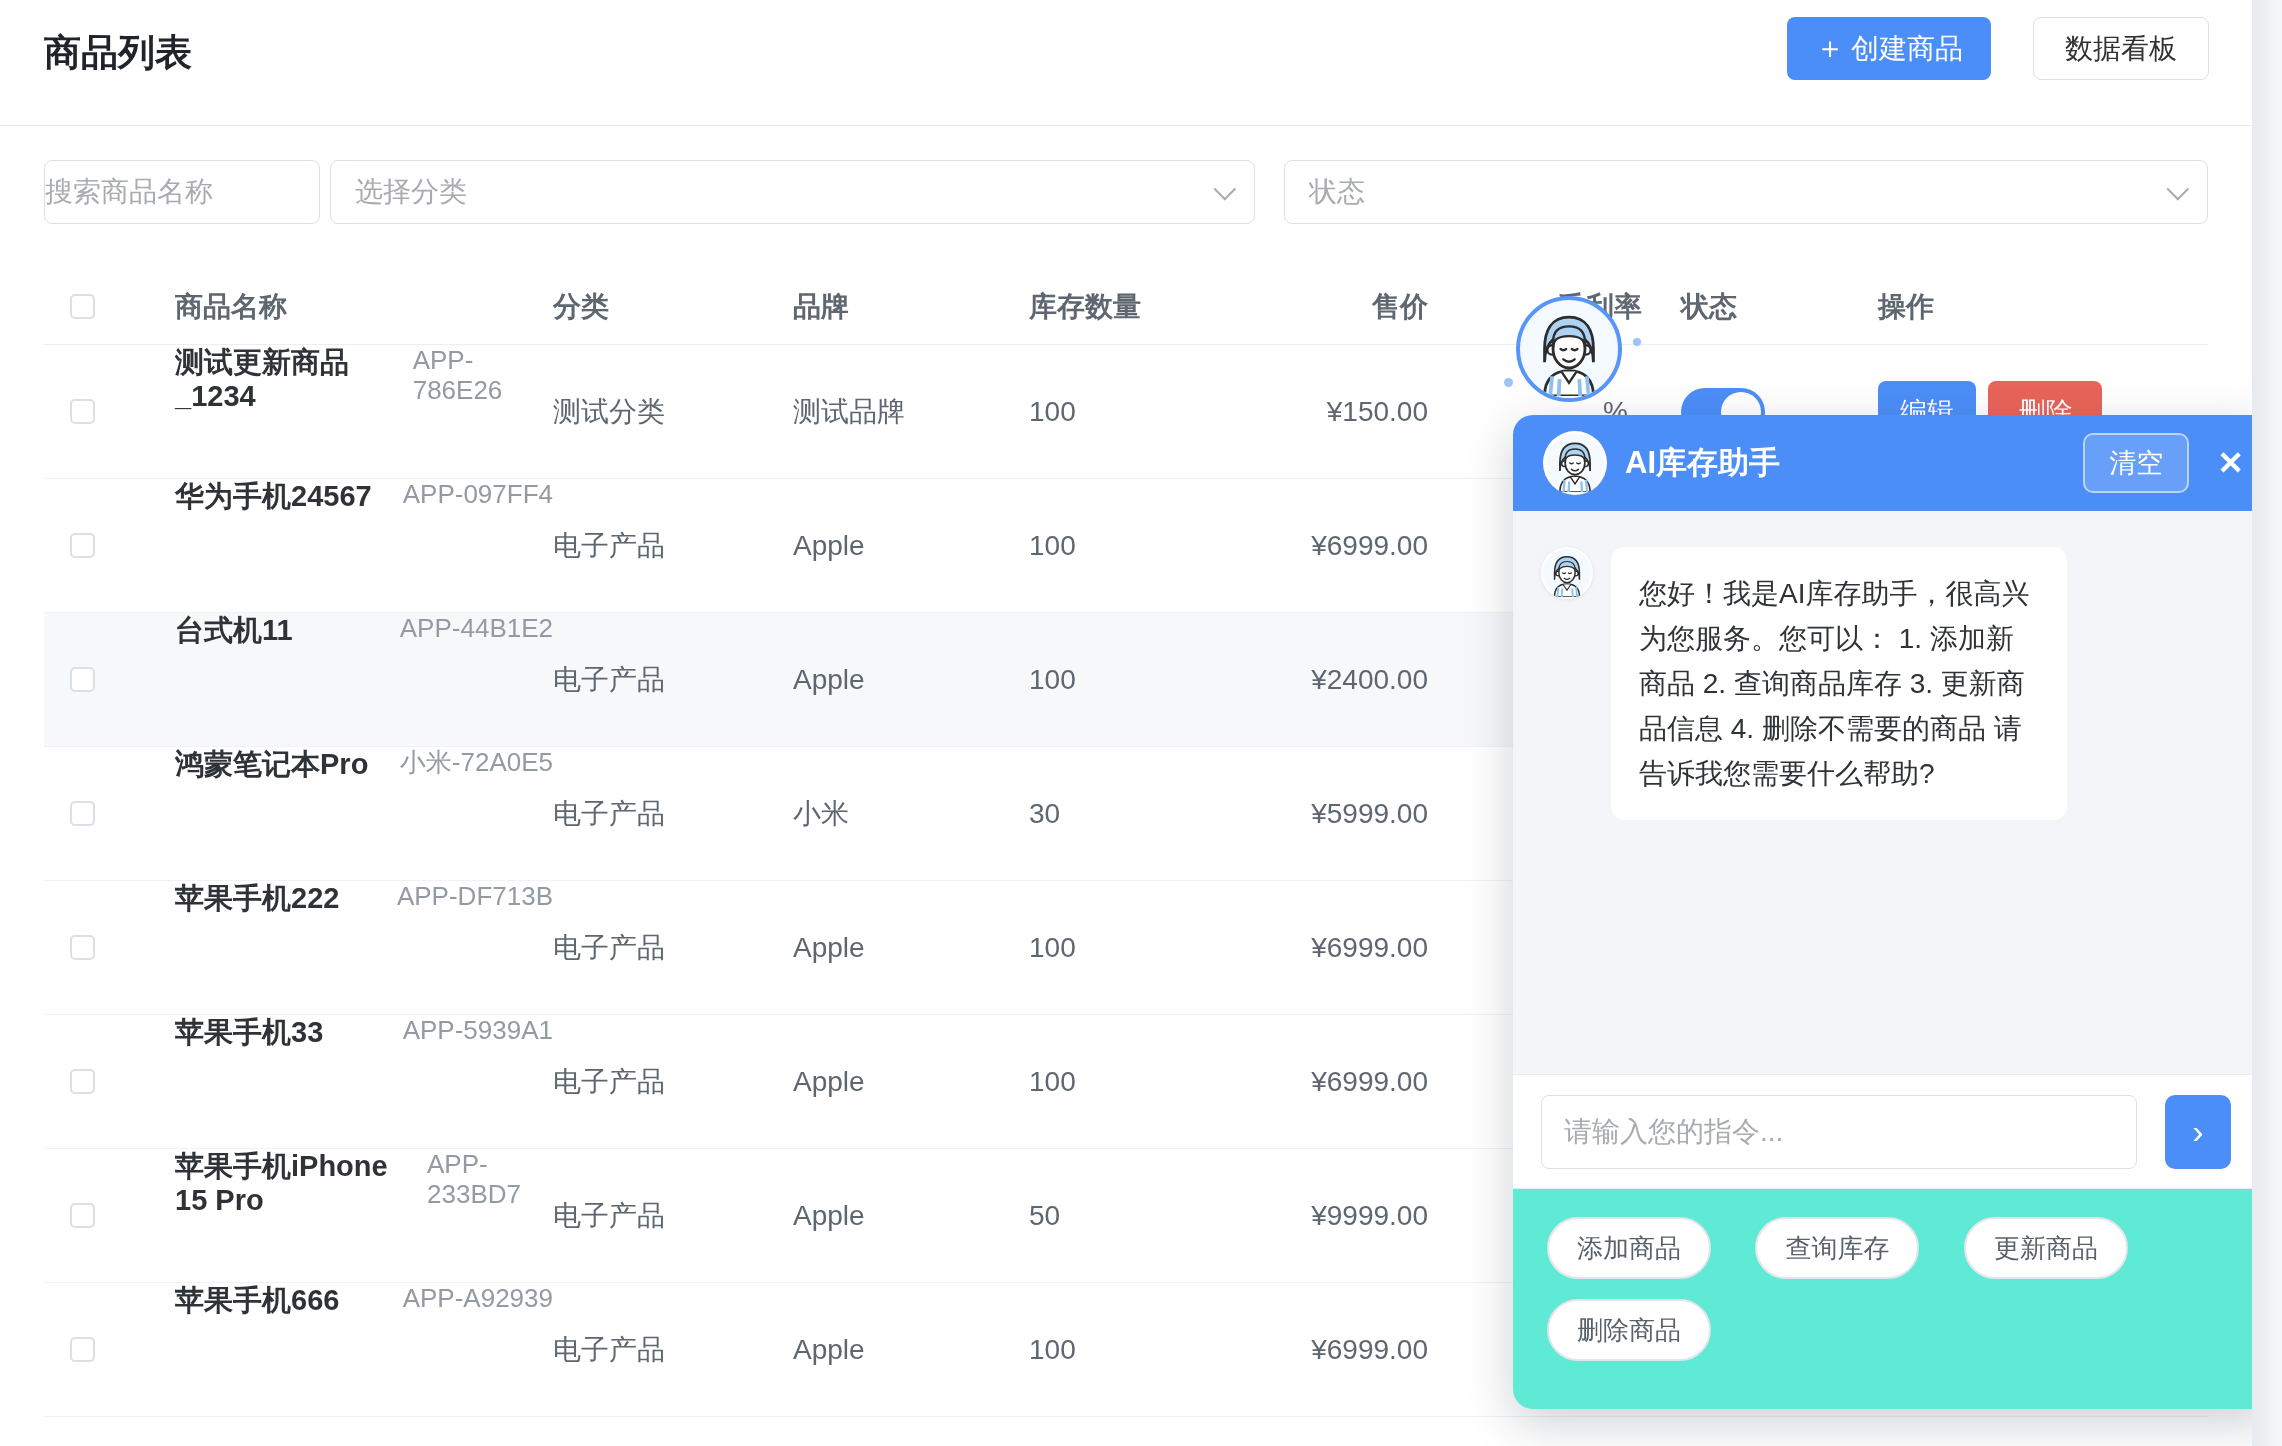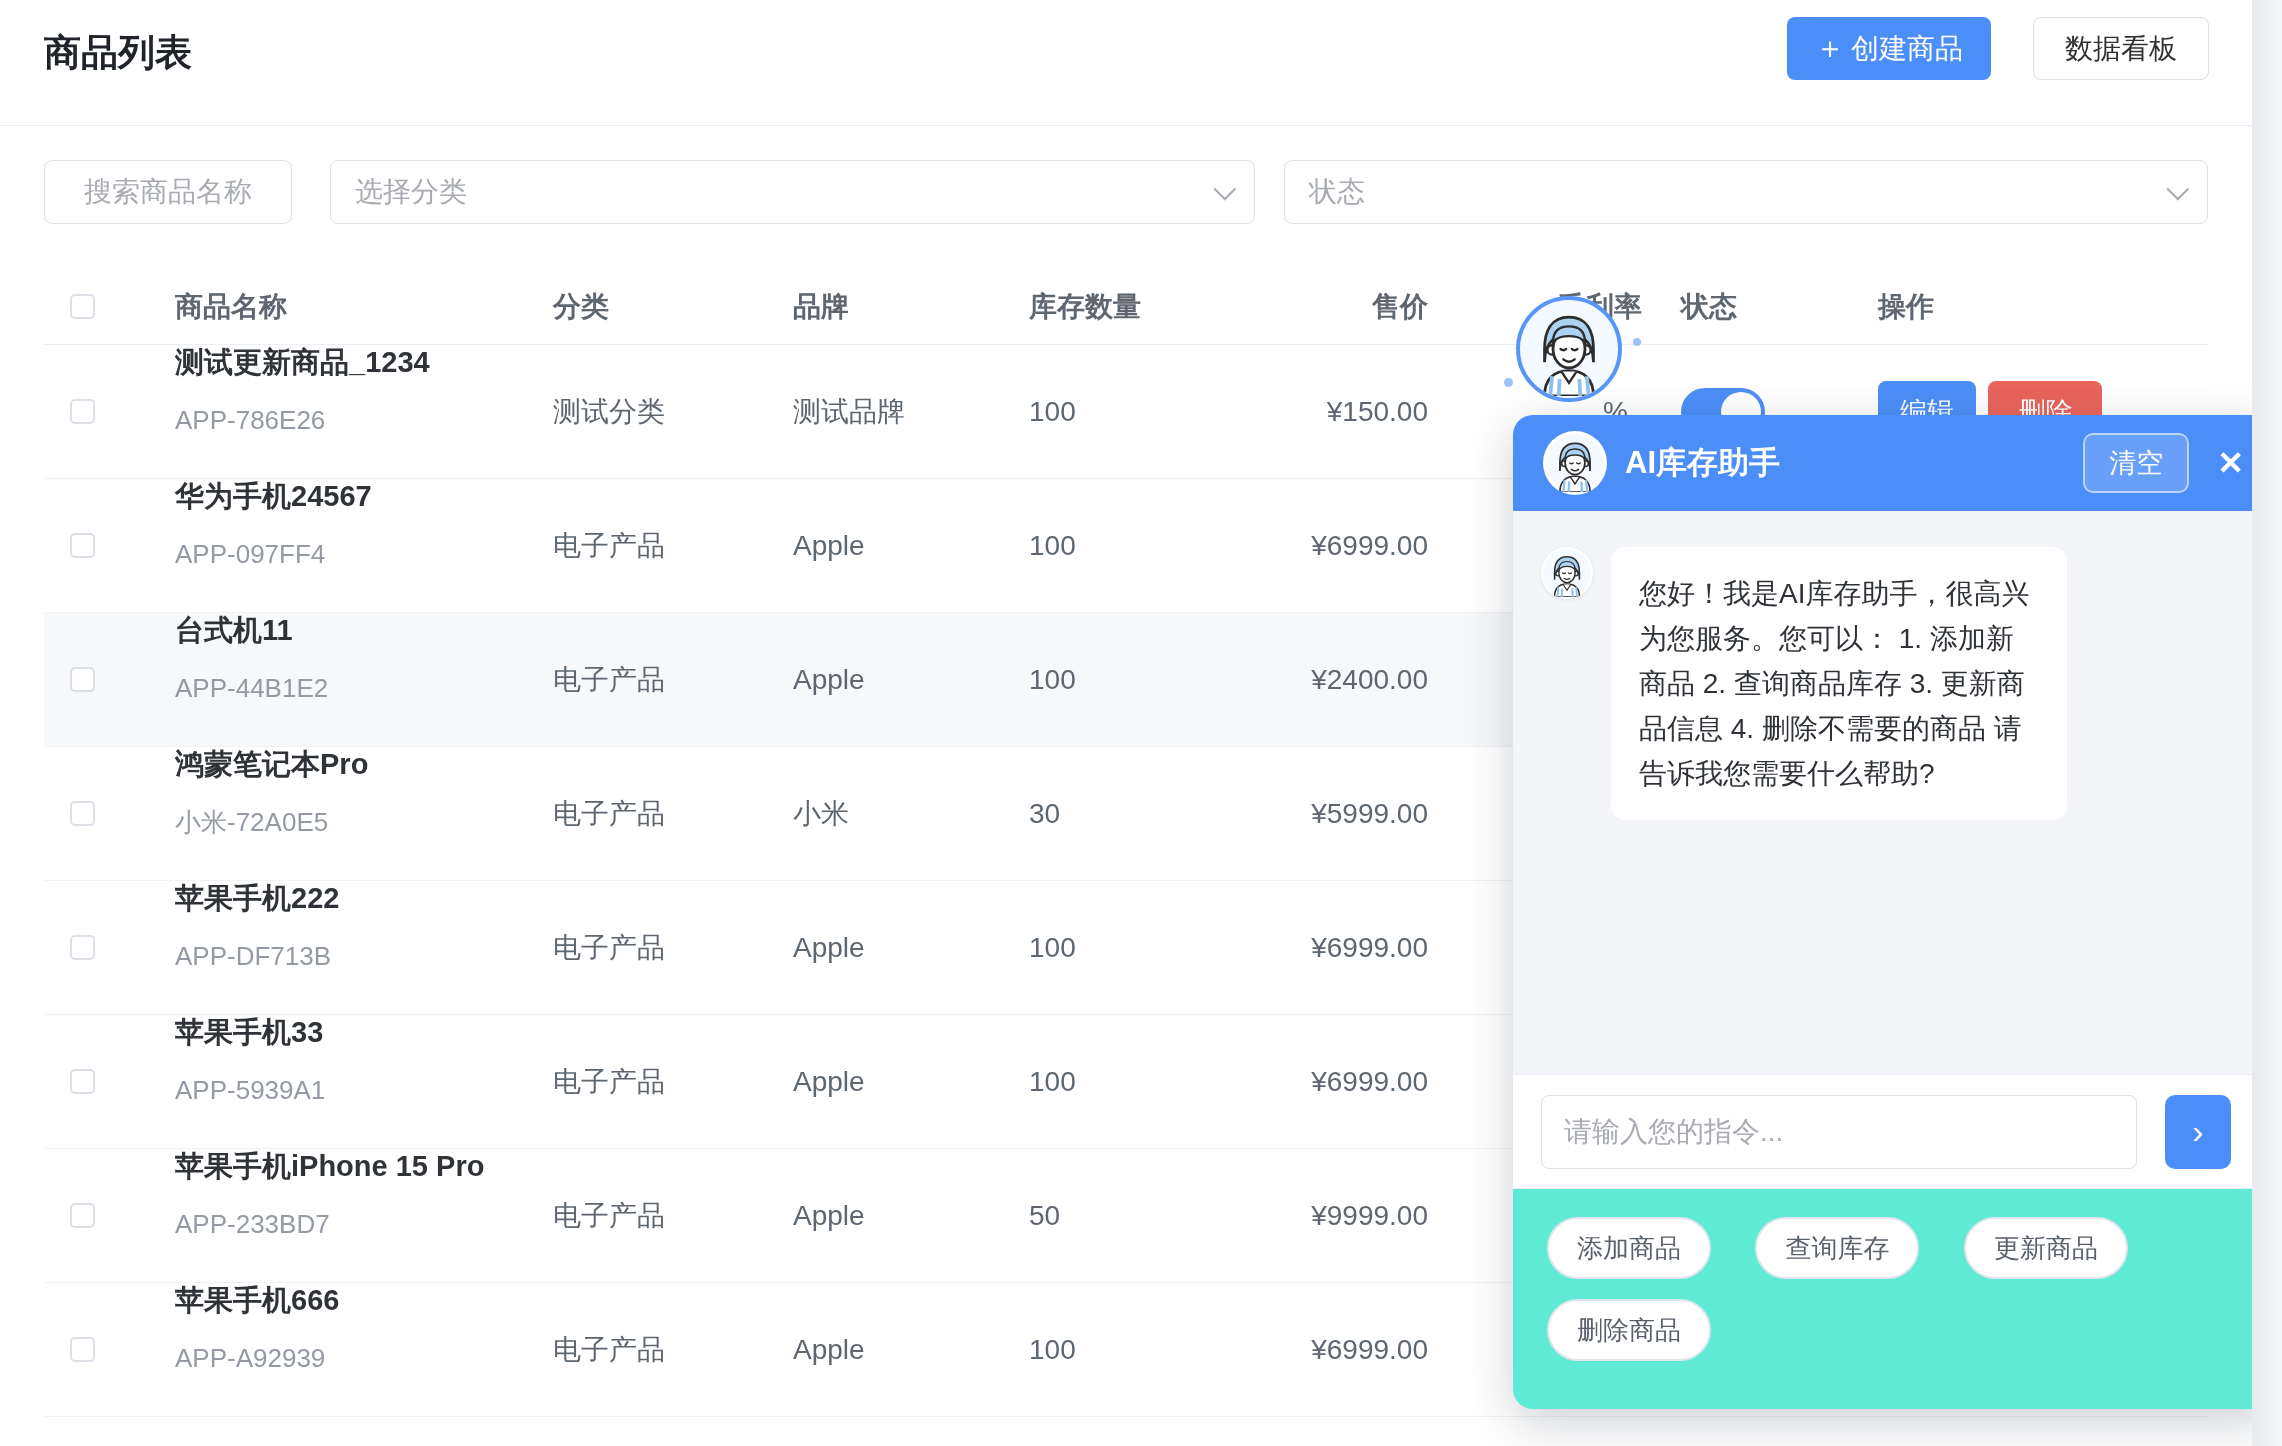--- a/index.html
+++ b/index.html
@@ -27,21 +27,21 @@
     position:absolute; left:2033px; top:17px; width:176px; height:63px;
     background:#fff; border:1px solid #dcdfe6; color:#303133;
   }
   
   .filter-input {
     position:absolute; top:160px; height:64px; border:1px solid #dcdfe6; border-radius:8px;
     background:#fff; font-size:28px; color:#303133; outline:none;
     font-family:"Liberation Sans", sans-serif;
   }
   .filter-input::placeholder { color:#a8abb2; }
-  #search-input { left:44px; width:248px; text-align:center; }
+  #search-input { left:44px; width:276px; }
   .select {
     position:absolute; top:160px; height:64px; border:1px solid #dcdfe6; border-radius:8px;
     background:#fff; display:flex; align-items:center; padding:0 24px; cursor:pointer;gap:17px;
   }
   .select .ph { color:#a8abb2; font-size:28px; flex:1; }
   .chevron {
     width:16px; height:16px; border-right:2px solid #a8abb2; border-bottom:2px solid #a8abb2;
     transform:rotate(45deg) translateY(-4px);
   }
   #select-category { left:330px; width:925px; }
@@ -59,21 +59,21 @@
   .tbody { position:absolute; left:44px; top:345px; width:2164px; }
   .trow { height:134px; border-bottom:1px solid #f0f2f5; position:relative; }
   .trow.shaded { background:#f7f8fa; }
   .cell-cb { padding-left:26px; }
   .checkbox {
     appearance:none; -webkit-appearance:none; width:25px; height:25px;
     border:2px solid #dcdfe6; border-radius:5px; background:#fff; cursor:pointer; display:block;
   }
   .c-right { text-align:right; }
   .c-status { padding-left:39px; }
-  .name-cell { display:flex; flex-direction:column; justify-content:flex-start; height:100%; }
+  .name-cell { display:flex; flex-direction:row; justify-content:space-between; height:100%; }
   .p-name { font-size:29px; font-weight:600; color:#2f3338; line-height:34px; margin-bottom:26px; }
   .p-code { font-size:26px; color:#949aa3; line-height:30px; }
   .cell-txt { font-size:28px; color:#5e6670; }
   .rate-cell { font-size:28px; color:#5e6670; padding-right:14px; }
   .toggle {
     width:84px; height:48px; border-radius:24px; background:var(--primary); position:relative; cursor:pointer;
   }
   .toggle .knob {
     position:absolute; top:4px; right:4px; width:40px; height:40px; border-radius:50%; background:#fff;
   }

